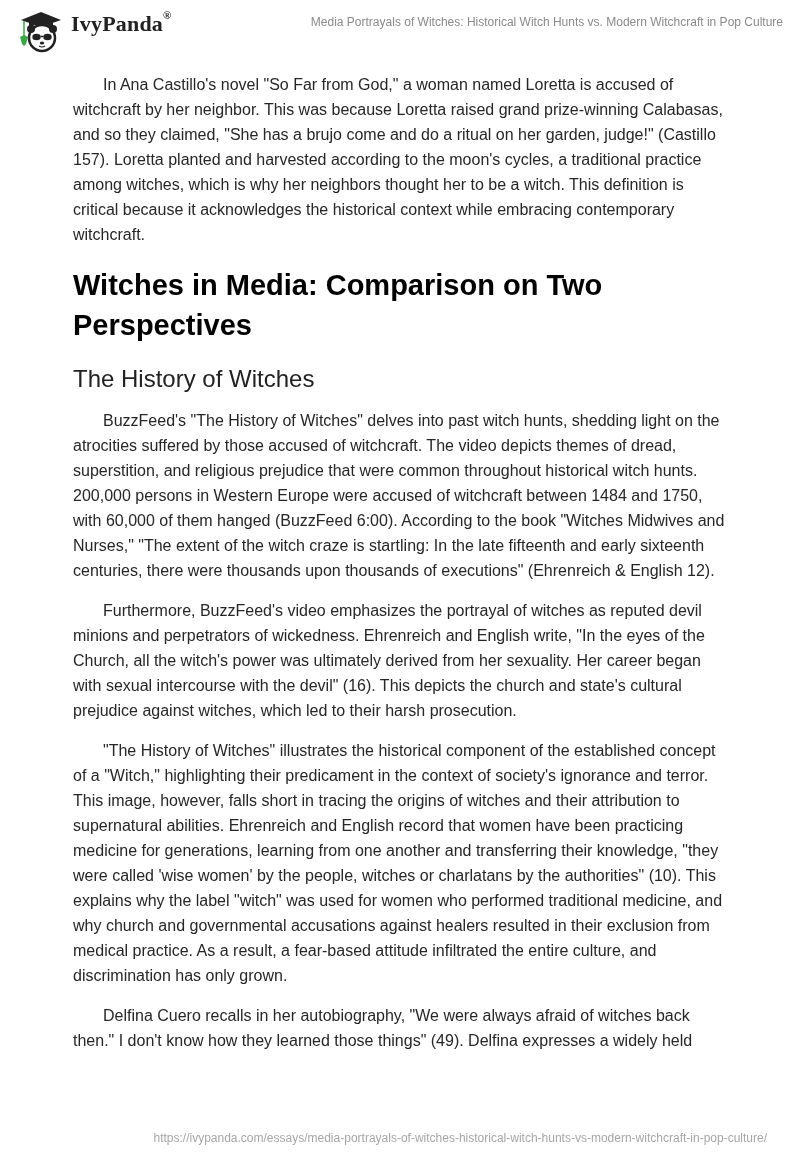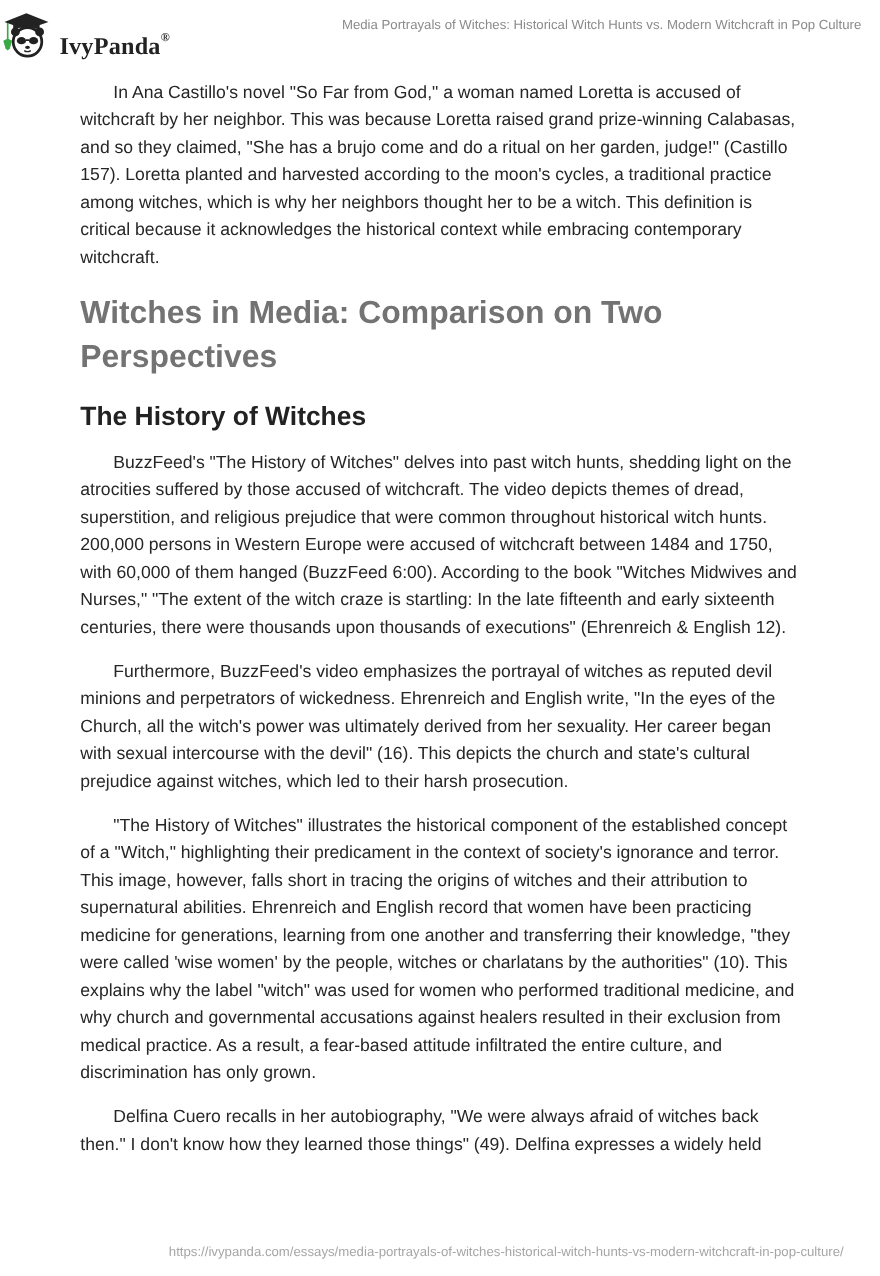--- a/index.html
+++ b/index.html
@@ -16,24 +16,24 @@
       color: #262626;
     }
     .header {
       position: absolute;
       left: 0; top: 0;
       width: 800px;
       height: 60px;
     }
     .logo {
       position: absolute;
-      left: 0;
+      left: 17px;
       top: 9px;
       display: flex;
-      align-items: flex-end;
+      align-items: flex-start;
     }
     .logo svg { display: block; }
     .logo-text {
       font-family: "Liberation Serif", serif;
       font-weight: bold;
       font-size: 22px;
       color: #222;
       margin-left: 8px;
       letter-spacing: 0.2px;
       position: relative;
@@ -63,27 +63,27 @@
       font-size: 16px;
       line-height: 25px;
       text-indent: 30px;
       color: #262626;
     }
     h2 {
       margin: 18px 0 0 0;
       font-size: 29px;
       line-height: 40px;
       font-weight: bold;
-      color: #737373;
+      color: #000000;
     }
     h3 {
       margin: 19px 0 14px 0;
       font-size: 24px;
       line-height: 30px;
-      font-weight: bold;
+      font-weight: normal;
       color: #222;
     }
     .footer-url {
       position: absolute;
       right: 33px;
       top: 1131px;
       font-size: 12px;
       color: #a6a6a6;
       padding-left: 31px;
     }

